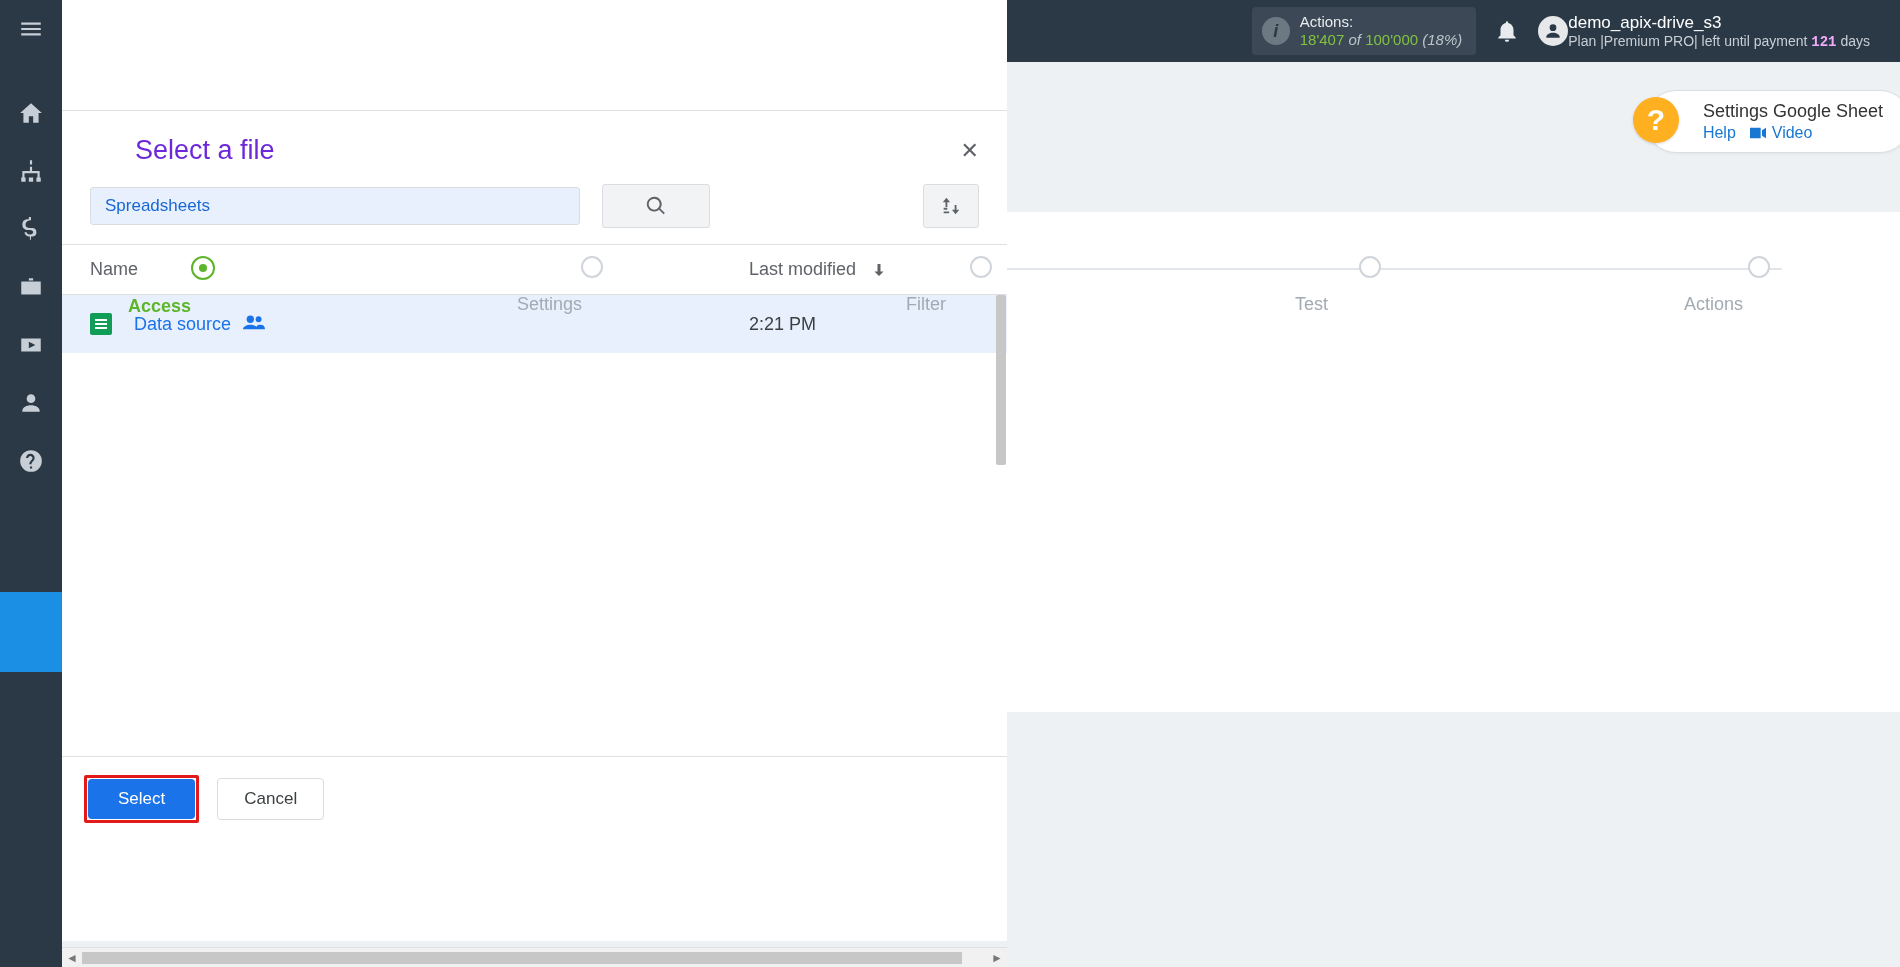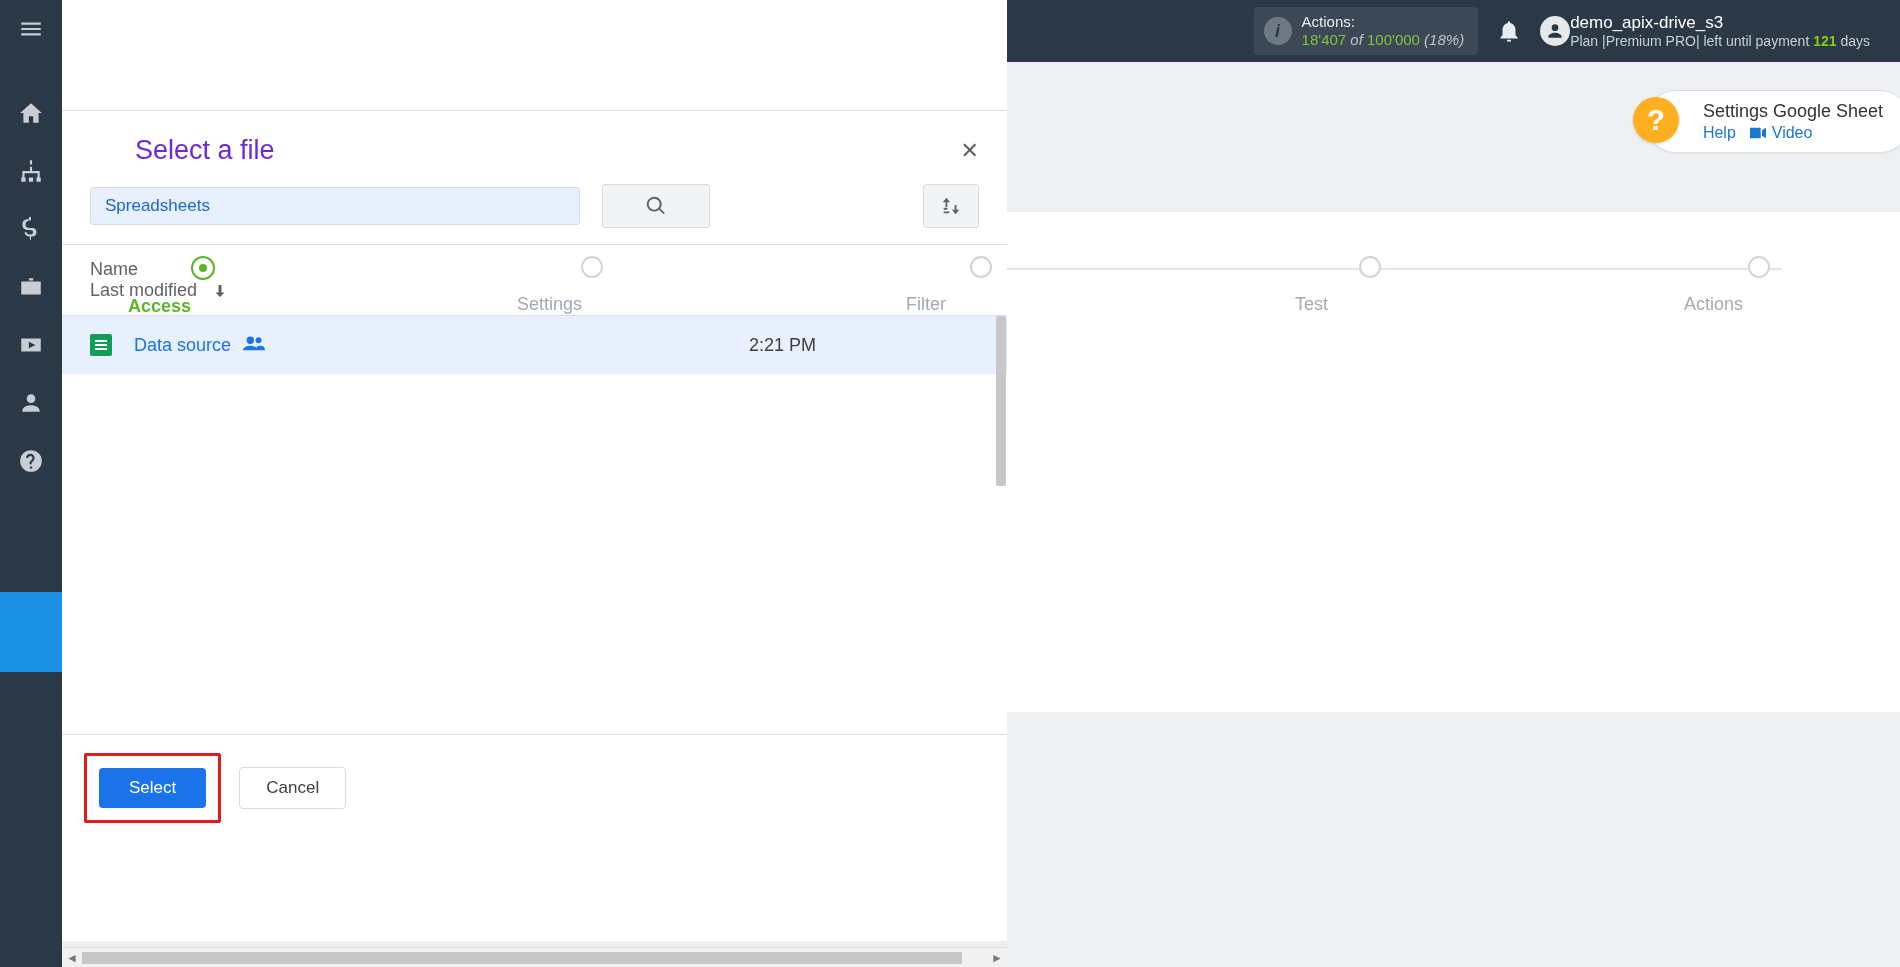--- a/index.html
+++ b/index.html
@@ -19,21 +19,21 @@
     .actions-text { font-size: 15px; line-height: 1.2; }
     .actions-text .line2 { color: #7fc341; }
     .actions-text .line2 .of { color: #bac3ca; font-style: italic; }
     .actions-text .line2 .pct { color: #bac3ca; font-style: italic; }
     .topbar .bell { width: 26px; height: 26px; }
     .user-block { display: flex; align-items: center; }
     .user-block .avatar { width: 30px; height: 30px; border-radius: 50%; background: #e6e8ea; display: flex; align-items: center; justify-content: center; }
     .user-block .avatar svg { width: 20px; height: 20px; fill: #2b3946; }
     .user-meta .uname { font-size: 17px; color: #fff; }
     .user-meta .uplan { font-size: 14px; color: #c7ced5; }
-    .user-meta .uplan b { color: #84cc16; }
+    .user-meta .uplan b { color: #f0abfc; font-family: Liberation Mono, monospace; }
 
     
     .main { position: absolute; left: 62px; right: 0; top: 62px; bottom: 0; background: #eef1f3; }
 
     
     .help-chip { position: absolute; top: 28px; right: -10px; background: #fff; border: 1px solid #d9dee3; border-radius: 30px; padding: 10px 26px 10px 56px; box-shadow: 0 1px 3px rgba(0,0,0,.05); }
     .help-chip .q-badge { position: absolute; left: -14px; top: 6px; width: 46px; height: 46px; border-radius: 50%; background: #ffb020; display: flex; align-items: center; justify-content: center; color: #fff; font-size: 30px; font-weight: bold; box-shadow: 0 1px 3px rgba(0,0,0,.15); }
     .help-chip .title { font-size: 18px; color: #333; }
     .help-chip .links { font-size: 16px; color: #1976d2; display: flex; gap: 14px; margin-top: 2px; }
     .help-chip .links a { color: #1976d2; text-decoration: none; display: inline-flex; align-items: center; gap: 6px; }
@@ -57,32 +57,32 @@
     
     .file-dialog { position: absolute; left: 62px; top: 110px; width: 945px; height: 731px; background: #fff; border-top: 1px solid #e0e0e0; display: flex; flex-direction: column; }
     .file-dialog .hdr { display: flex; align-items: center; padding: 24px 28px 18px 28px; }
     .file-dialog .hdr h2 { font-size: 27px; font-weight: 400; color: #6d28d9; margin-left: 45px; }
     .file-dialog .hdr .close { margin-left: auto; color: #5f6368; font-size: 22px; cursor: pointer; }
     .file-dialog .toolbar { display: flex; align-items: center; gap: 22px; padding: 0 28px 16px 28px; }
     .file-dialog .chip { background: #e8f0fe; color: #1967d2; font-size: 17px; padding: 8px 14px; border-radius: 3px; border: 1px solid #dadce0; width: 490px; }
     .file-dialog .btn-ico { width: 108px; height: 44px; border: 1px solid #dadce0; background: #f1f3f4; border-radius: 3px; display: flex; align-items: center; justify-content: center; cursor: pointer; }
     .file-dialog .btn-ico.small { width: 56px; margin-left: auto; }
     .file-dialog .btn-ico svg { width: 22px; height: 22px; fill: #5f6368; }
-    .file-dialog .list-hdr { display: flex; border-top: 1px solid #e0e0e0; border-bottom: 1px solid #e0e0e0; padding: 14px 28px; font-size: 18px; color: #5f6368; flex-direction: column; }
+    .file-dialog .list-hdr { display: flex; border-top: 1px solid #e0e0e0; border-bottom: 1px solid #e0e0e0; padding: 14px 28px; font-size: 18px; color: #5f6368; }
     .file-dialog .list-hdr .col-name { flex: 1; }
     .file-dialog .list-hdr .col-mod { width: 230px; display: flex; align-items: center; gap: 14px; }
     .file-dialog .list { flex: 1; overflow: auto; position: relative; }
     .file-dialog .row { display: flex; align-items: center; padding: 18px 28px; background: #e8f0fe; font-size: 18px; color: #1a73e8; cursor: pointer; }
     .file-dialog .row .fi { width: 22px; height: 22px; background: #0f9d58; border-radius: 2px; margin-right: 22px; display:flex;align-items:center;justify-content:center;}
     .file-dialog .row .fi::after{content:'';width:12px;height:2px;background:#fff;box-shadow:0 -4px 0 #fff,0 4px 0 #fff;}
     .file-dialog .row .shared { margin-left: 12px; color: #1a73e8; }
     .file-dialog .row .mod { margin-left: auto; width: 230px; color: #3c4043; }
     .file-dialog .scroll-thumb { position:absolute; right:1px; top:0; width:10px; height:170px; background:#c7c7c7; border-radius:2px; }
     .file-dialog .ftr { border-top: 1px solid #e0e0e0; padding: 18px 22px; display: flex; gap: 18px; align-items: center; }
-    .file-dialog .sel-wrap { border: 3px solid #e11b1b; padding: 12px; border-radius: 2px; }
+    .file-dialog .sel-wrap { border: 3px solid #e11b1b; padding: 1px; border-radius: 2px; }
     .file-dialog .sel-btn { background: #1a73e8; color: #fff; font-size: 17px; padding: 10px 30px; border: none; border-radius: 4px; cursor: pointer; }
     .file-dialog .cancel-btn { background: #fff; border: 1px solid #dadce0; color: #3c4043; font-size: 17px; padding: 10px 26px; border-radius: 4px; cursor: pointer; }
 
     
     .hscroll { position:absolute; left:62px; bottom:0; width:945px; height:20px; background:#f1f1f1; border-top:1px solid #e0e0e0; display:flex; align-items:center; }
     .hscroll .arrow { width:20px; text-align:center; color:#777; font-size:12px; cursor:pointer; }
     .hscroll .track { flex:1; height:12px; background:#f1f1f1; position:relative; }
     .hscroll .thumb { position:absolute; left:0; top:0; height:12px; width:880px; background:#c7c7c7; }
   </style>
 </head>

